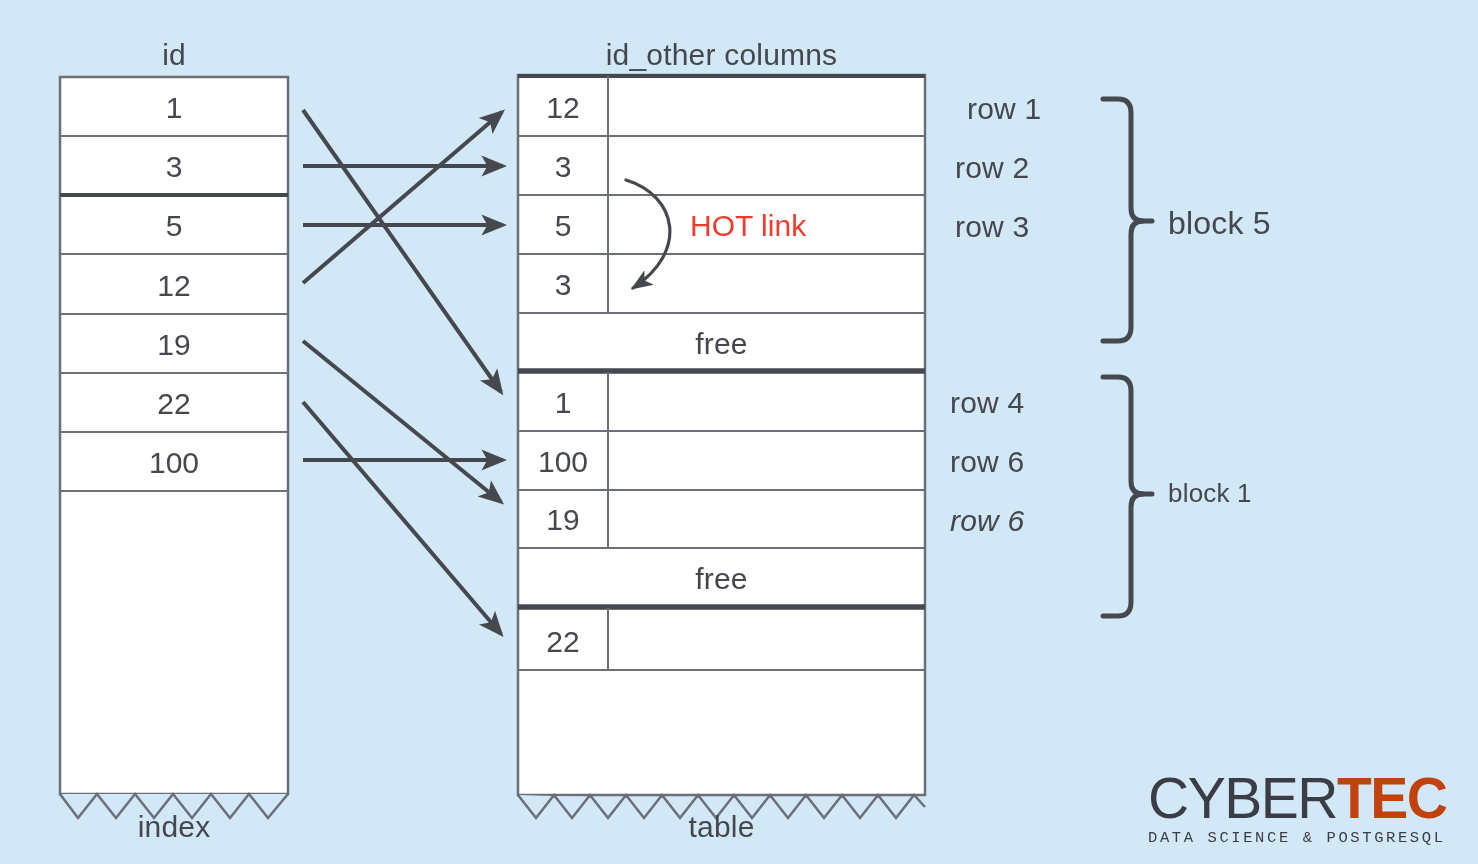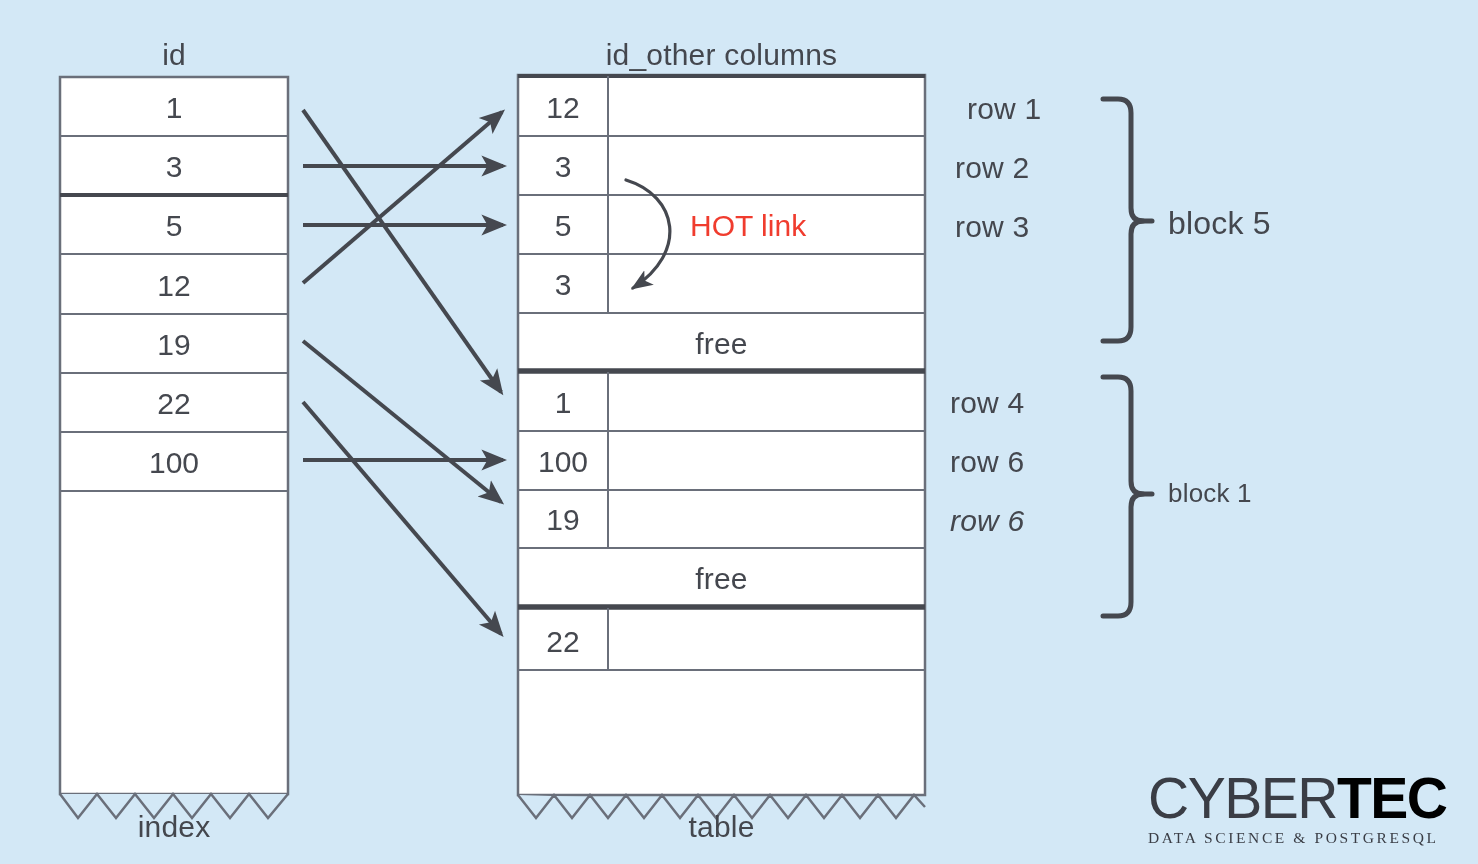--- a/index.html
+++ b/index.html
@@ -55,27 +55,27 @@
     height: 86px;
   }
   .logo-main {
     font-size: 57px;
     letter-spacing: -1.5px;
     line-height: 57px;
     font-family: "Liberation Sans", sans-serif;
     font-weight: 300;
   }
   .logo-cyber { color: #3a3d45; }
-  .logo-tec { color: #000000; font-weight: 700; }
+  .logo-tec { color: #c2410c; font-weight: 700; }
   .logo-sub {
     font-size: 15.5px;
     color: #3a3d45;
     letter-spacing: 2.6px;
     margin-top: 2px;
-    font-family: Liberation Serif, serif;
+    font-family: Liberation Mono, monospace;
   }
 </style>
 </head>
 <body>
 
 <div id="stage">
 
   <svg id="canvas" viewBox="0 0 1478 864">
     <defs>
       <marker id="arrowhead" markerWidth="7" markerHeight="7" refX="5.4" refY="3" orient="auto" markerUnits="strokeWidth">

